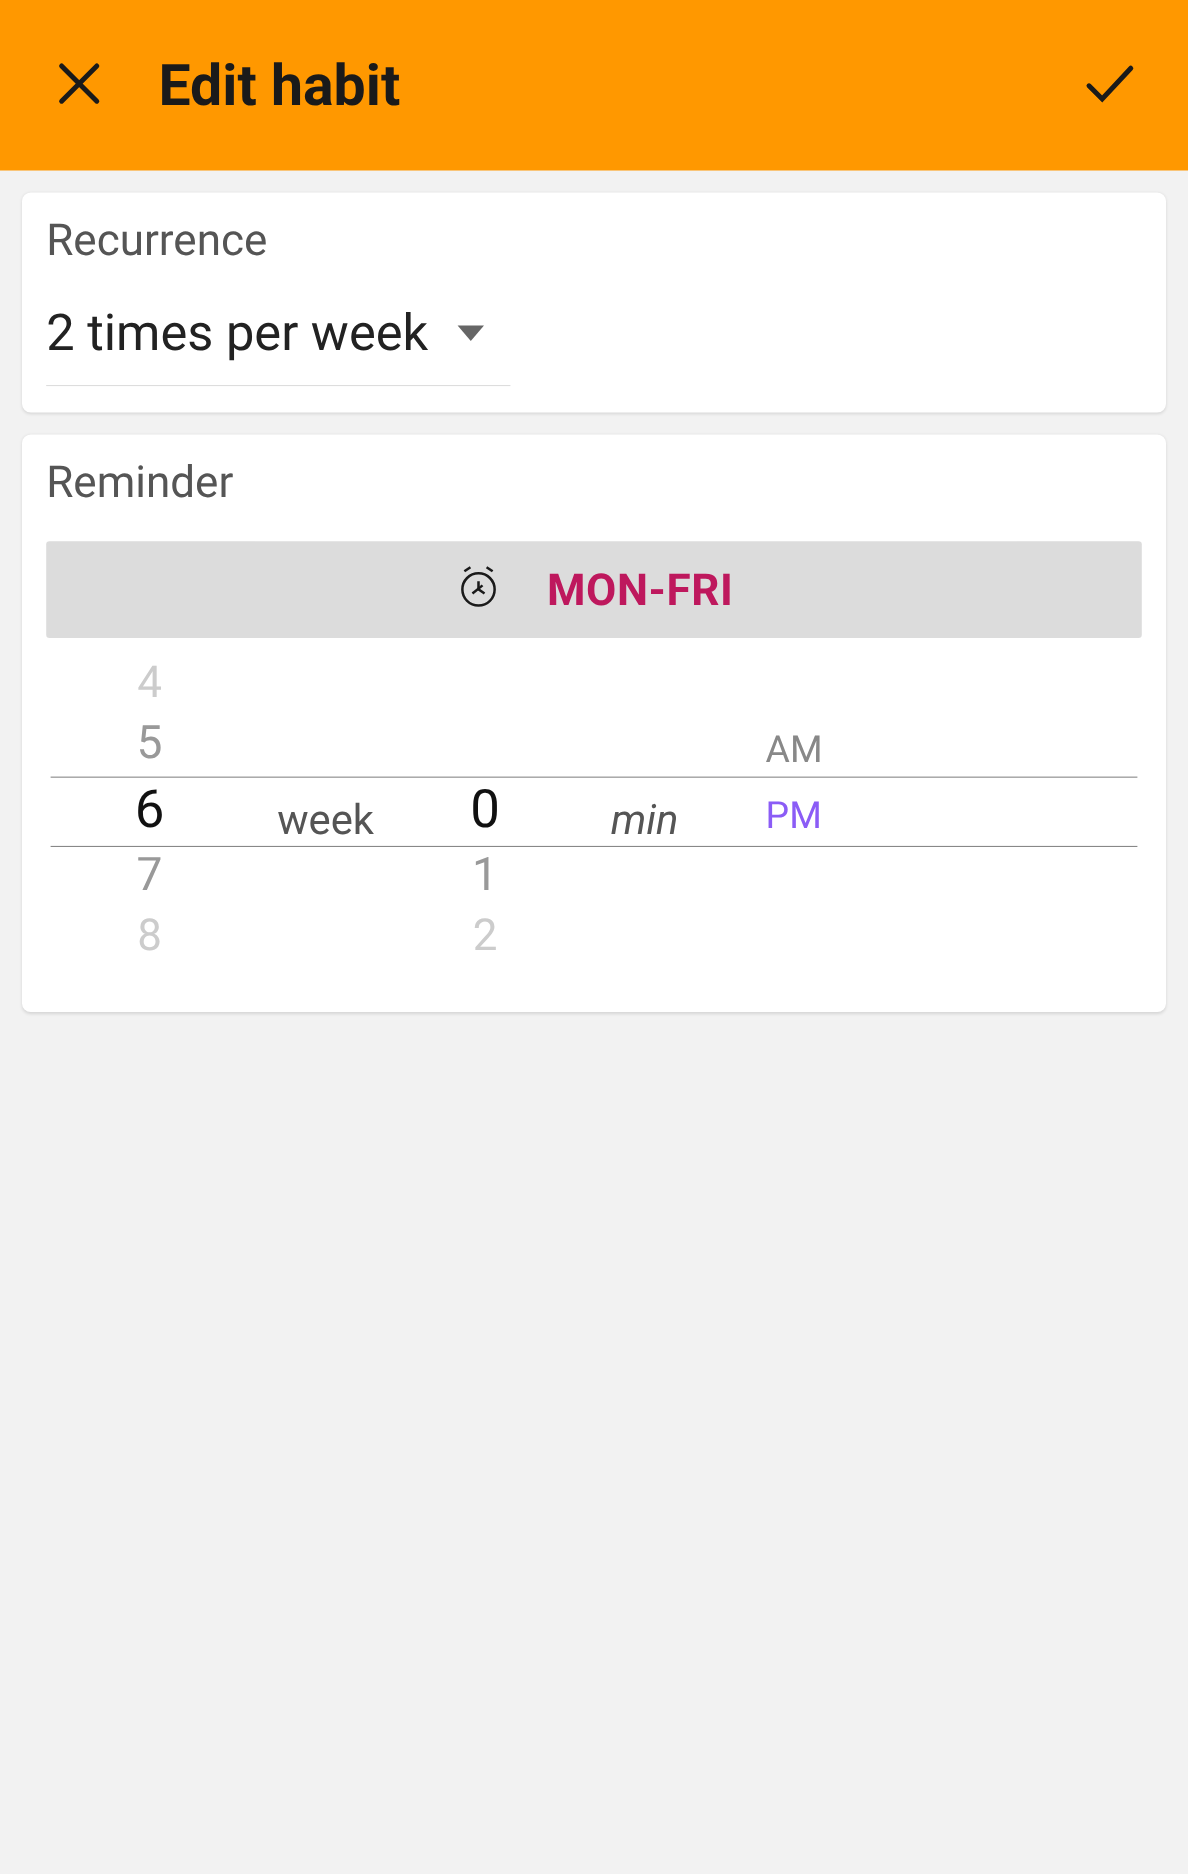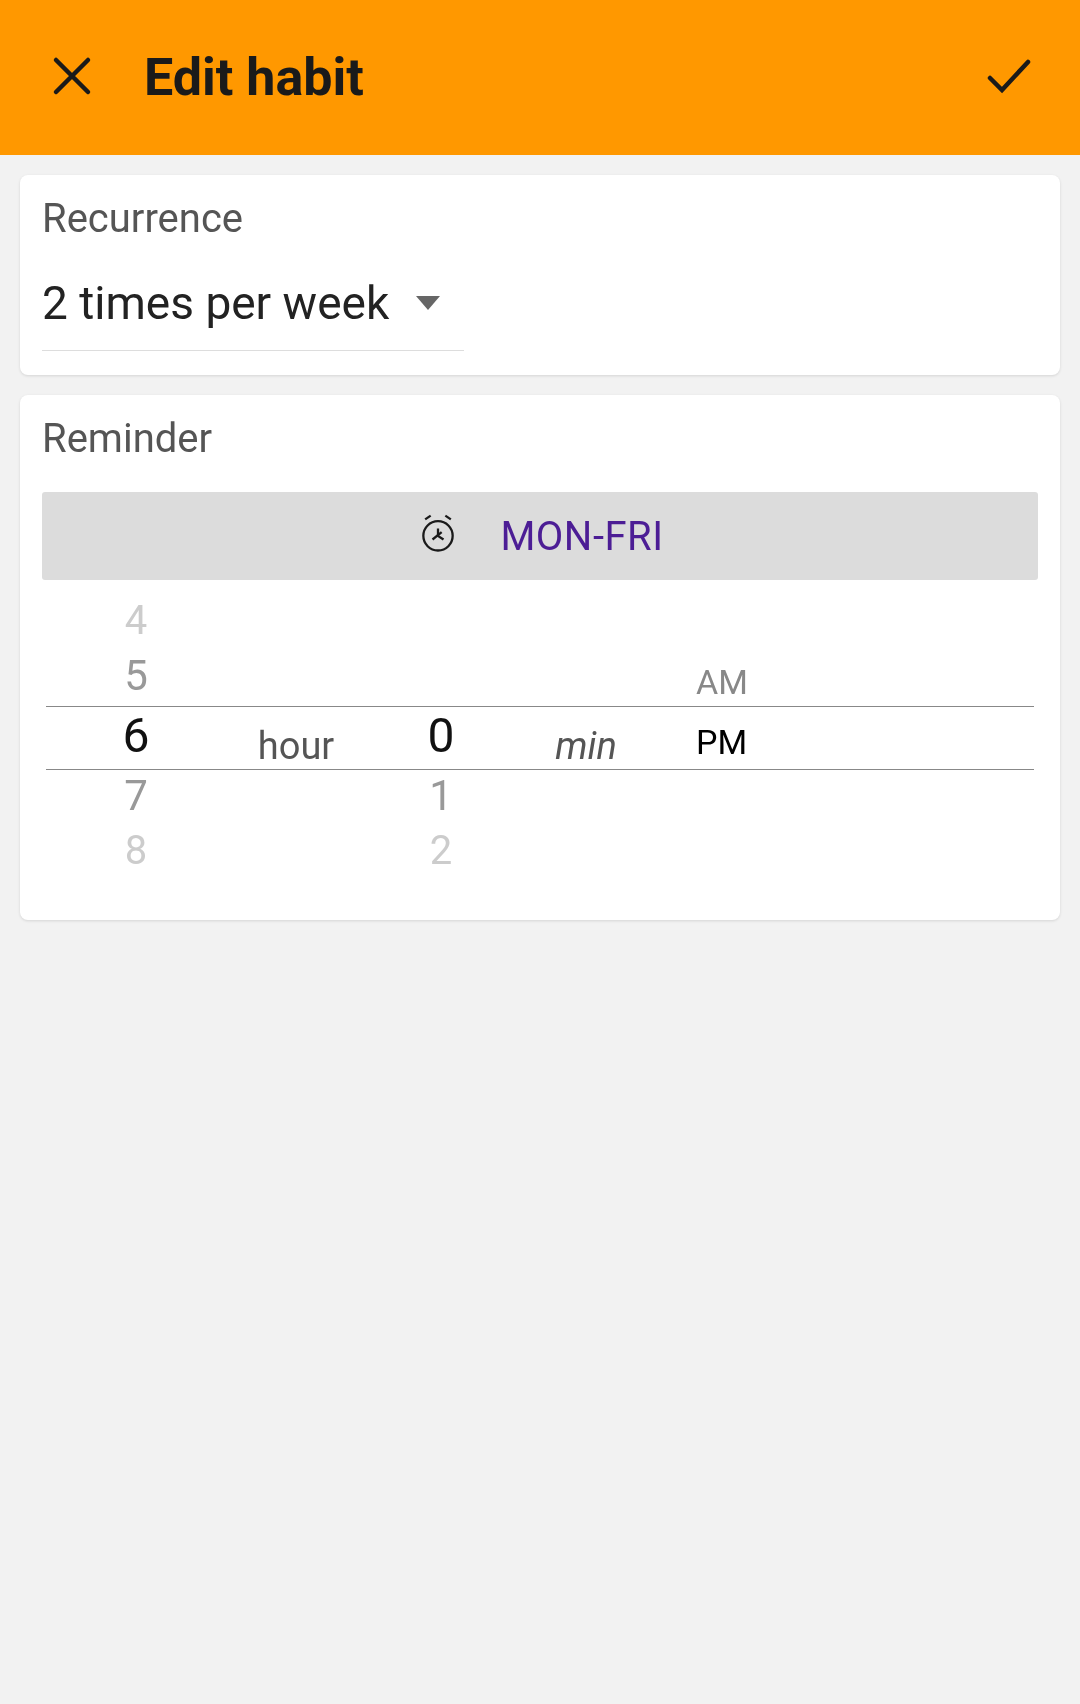--- a/index.html
+++ b/index.html
@@ -122,22 +122,22 @@
     }
     .alarm-icon svg {
       width: 44px;
       height: 44px;
       stroke: #1a1a1a;
       stroke-width: 2.5;
       fill: none;
     }
     .reminder-days {
       font-size: 40px;
-      font-weight: 400;
-      color: #4c1d95;
+      font-weight: 700;
+      color: #be185d;
       letter-spacing: 0.5px;
     }
     .time-picker {
       display: flex;
       height: 300px;
       position: relative;
       padding: 0 4px;
     }
     .picker-col {
       display: flex;
@@ -202,21 +202,21 @@
     }
     .ampm-item {
       font-size: 34px;
       height: 60px;
       line-height: 60px;
     }
     .ampm-faded {
       color: #888;
     }
     .ampm-selected {
-      color: #000000;
+      color: #8b5cf6;
       text-align: right;
     }
     .ampm-spacer {
       height: 56px;
     }
   </style>
 </head>
 <body>
 
 <div class="header">
@@ -265,21 +265,21 @@
 
       <div class="picker-col hour-col">
         <div class="picker-item faded2">4</div>
         <div class="picker-item faded1">5</div>
         <div class="picker-item selected">6</div>
         <div class="picker-item faded1">7</div>
         <div class="picker-item faded2">8</div>
       </div>
 
       <div class="picker-col hour-label-col">
-        <span class="unit-label">hour</span>
+        <span class="unit-label">week</span>
       </div>
 
       <div class="picker-col min-col">
         <div class="picker-item faded2">&nbsp;</div>
         <div class="picker-item faded1">&nbsp;</div>
         <div class="picker-item selected">0</div>
         <div class="picker-item faded1">1</div>
         <div class="picker-item faded2">2</div>
       </div>
 

